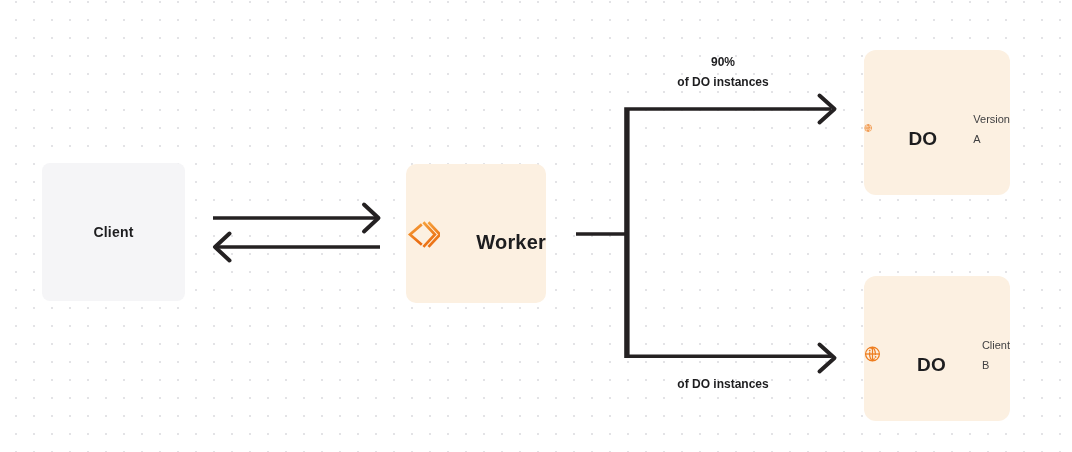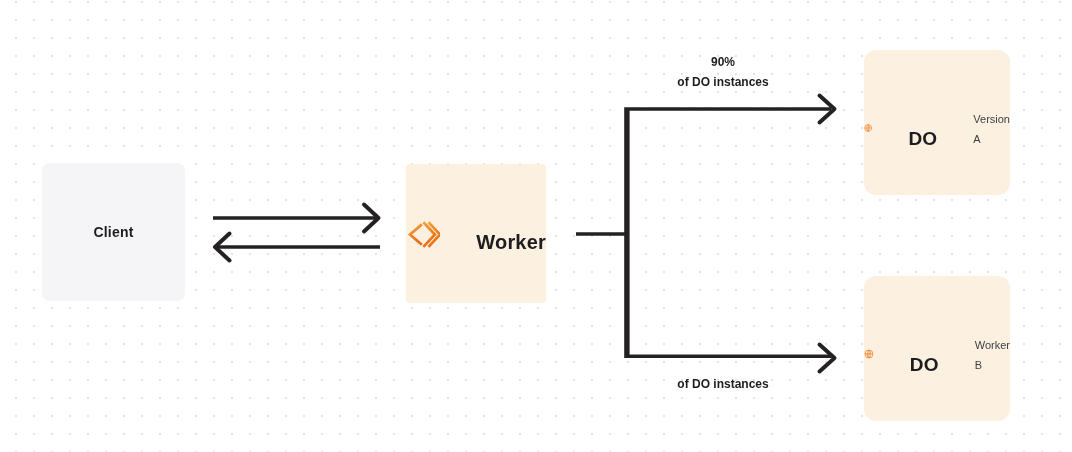--- a/index.html
+++ b/index.html
@@ -31,21 +31,21 @@
   .connectors .head{stroke-width:4;stroke-linecap:round;stroke-linejoin:round;}
   .node{position:absolute;display:flex;align-items:center;gap:36px;}
   .node-client{
     left:42px;top:163px;width:143px;height:138px;
     background:var(--box-gray);border-radius:8px;
     justify-content:center;
   }
   .node-client .node-label{font-size:14px;font-weight:700;color:var(--text-dark);letter-spacing:.2px;}
   .node-worker{
     left:406px;top:164px;width:140px;height:139px;
-    background:var(--box-cream);border-radius:4px;
+    background:var(--box-cream);border-radius:10px;
   }
   .node-worker .node-label{margin-top:17px;font-size:20px;font-weight:700;color:var(--text-dark);letter-spacing:.2px;}
   .node-do{
     width:146px;height:145px;left:864px;
     background:var(--box-cream);border-radius:12px;
     padding-top:10px;
   }
   .node-do-a{top:50px;}
   .node-do-b{top:276px;}
   .do-title{margin-top:22px;font-size:19px;font-weight:700;color:var(--text-dark);line-height:21px;letter-spacing:.2px;}
@@ -131,16 +131,16 @@
         <path d="M32 6.5 V57.5"></path>
         <path d="M32 6.5 C17.5 17 17.5 47 32 57.5"></path>
         <path d="M32 6.5 C46.5 17 46.5 47 32 57.5"></path>
       </g>
       <circle cx="21.5" cy="19" r="6.8" fill="var(--box-cream)"></circle>
       <circle cx="21.5" cy="19" r="3.4" fill="var(--accent-orange)"></circle>
       <circle cx="43.5" cy="43" r="6.8" fill="var(--box-cream)"></circle>
       <circle cx="43.5" cy="43" r="3.4" fill="var(--accent-orange)"></circle>
     </svg>
     <div class="do-title">DO</div>
-    <div class="do-subtitle">Worker B</div>
+    <div class="do-subtitle">Client B</div>
   </div>
 
 </div>
 
 </body></html>

